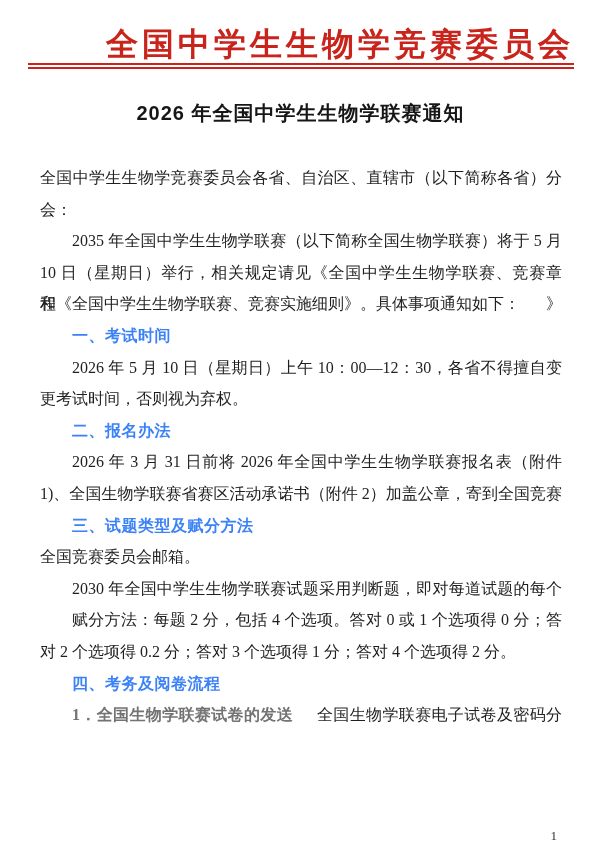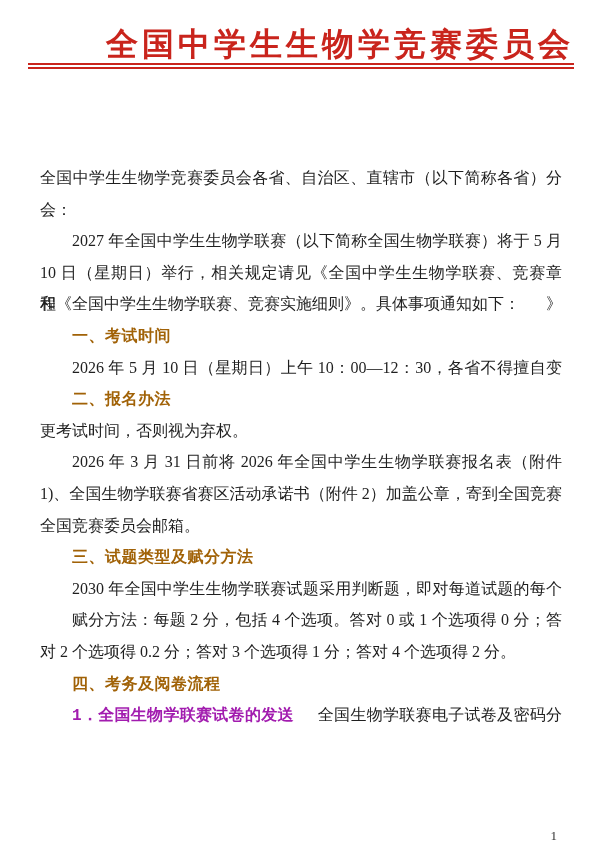--- a/index.html
+++ b/index.html
@@ -53,62 +53,63 @@
     height: 31.6px;
     line-height: 31.6px;
     white-space: normal;
     text-align: left;
   }
   .jl { text-align: justify; text-align-last: justify; }
   .ind { text-indent: 2em; }
   .hd {
     font-family: "Liberation Sans", "DejaVu Sans", sans-serif;
     font-weight: 700;
-    color: #a16207;
+    color: #3b82f6;
     letter-spacing: 0.5px;
   }
   .item-bold {
-    font-family: Liberation Mono, monospace;
+    font-family: Liberation Serif, serif;
     font-weight: 700;
-    color: #a21caf;
+    color: #737373;
     margin-right: 1.5em;
   }
 
   .page-number {
     position: absolute;
     top: 828px; right: 44px;
     font-size: 13px;
     line-height: 16px;
     color: #333333;
   }
 </style>
 </head>
 <body>
 
 <div class="page">
 
   <div class="letterhead">全国中学生生物学竞赛委员会</div>
   <div class="rule rule-top"></div>
   <div class="rule rule-bottom"></div>
 
+  <div class="doc-title">2026 年全国中学生生物学联赛通知</div>
 
   <div class="body-block">
     <div class="ln jl">全国中学生生物学竞赛委员会各省、自治区、直辖市（以下简称各省）分</div>
     <div class="ln">会：</div>
-    <div class="ln ind jl">2027 年全国中学生生物学联赛（以下简称全国生物学联赛）将于 5 月</div>
+    <div class="ln ind jl">2035 年全国中学生生物学联赛（以下简称全国生物学联赛）将于 5 月</div>
     <div class="ln jl">10 日（星期日）举行，相关规定请见《全国中学生生物学联赛、竞赛章程》</div>
     <div class="ln">和《全国中学生生物学联赛、竞赛实施细则》。具体事项通知如下：</div>
     <div class="ln ind hd">一、考试时间</div>
     <div class="ln ind jl">2026 年 5 月 10 日（星期日）上午 10：00—12：30，各省不得擅自变</div>
+    <div class="ln">更考试时间，否则视为弃权。</div>
     <div class="ln ind hd">二、报名办法</div>
-    <div class="ln">更考试时间，否则视为弃权。</div>
     <div class="ln ind jl">2026 年 3 月 31 日前将 2026 年全国中学生生物学联赛报名表（附件</div>
     <div class="ln jl">1)、全国生物学联赛省赛区活动承诺书（附件 2）加盖公章，寄到全国竞赛</div>
+    <div class="ln ind hd">三、试题类型及赋分方法</div>
     <div class="ln">全国竞赛委员会邮箱。</div>
-    <div class="ln ind hd">三、试题类型及赋分方法</div>
     <div class="ln ind jl">2030 年全国中学生生物学联赛试题采用判断题，即对每道试题的每个</div>
     <div class="ln ind jl">赋分方法：每题 2 分，包括 4 个选项。答对 0 或 1 个选项得 0 分；答</div>
     <div class="ln">对 2 个选项得 0.2 分；答对 3 个选项得 1 分；答对 4 个选项得 2 分。</div>
     <div class="ln ind hd">四、考务及阅卷流程</div>
     <div class="ln ind jl"><span class="item-bold">1．全国生物学联赛试卷的发送</span><span>全国生物学联赛电子试卷及密码分</span></div>
   </div>
 
   <div class="page-number">1</div>
 
 </div>

